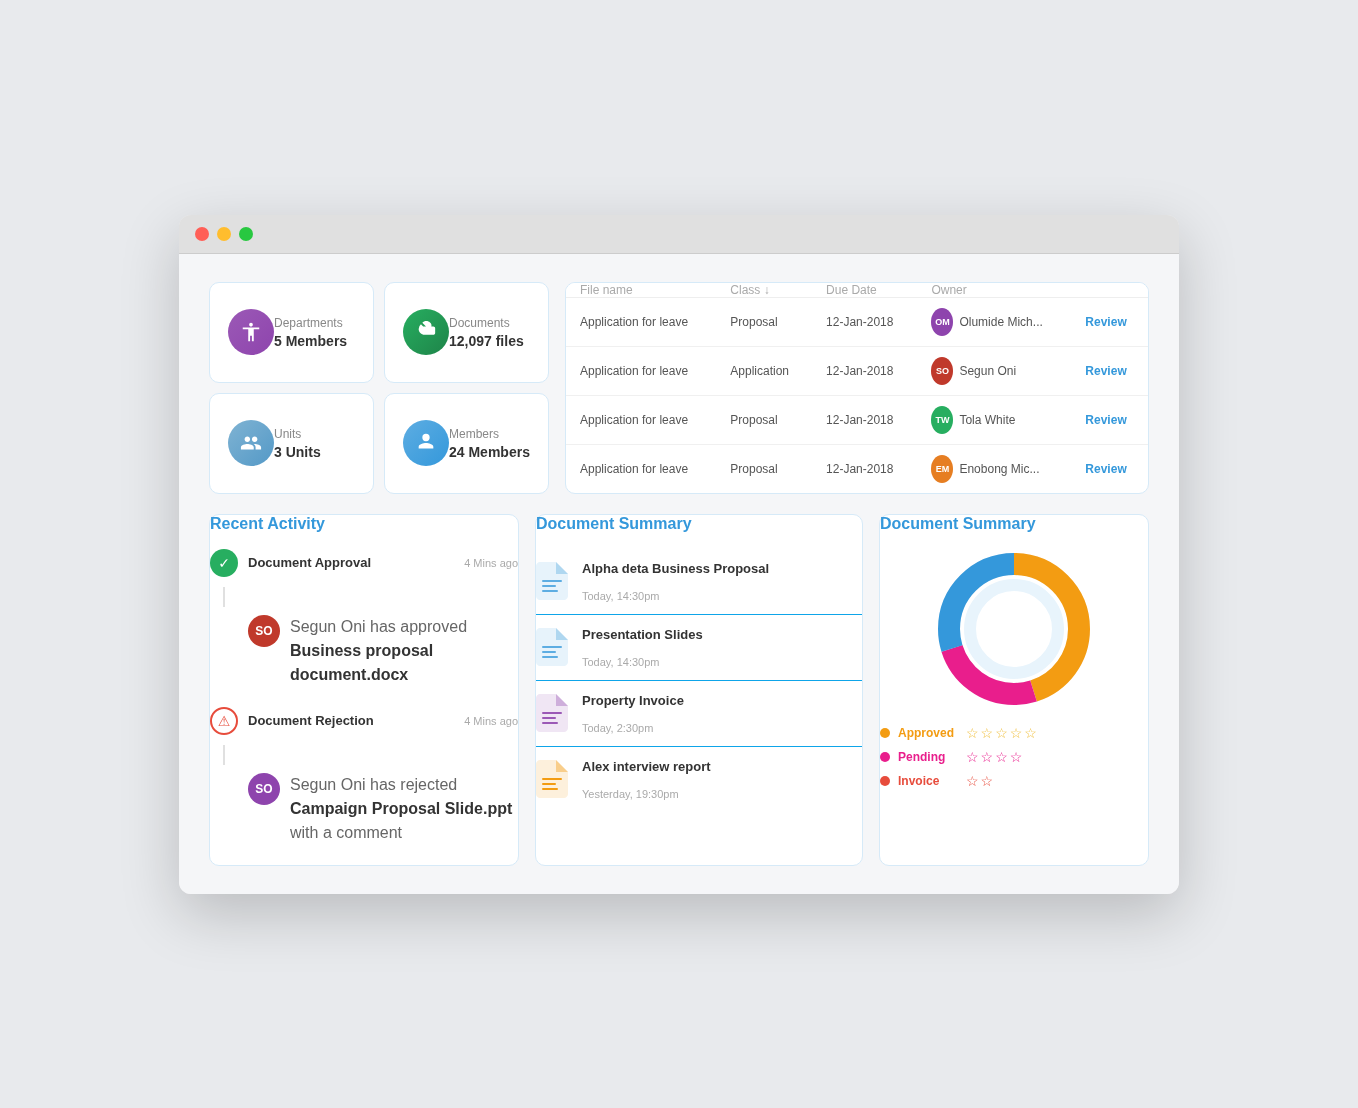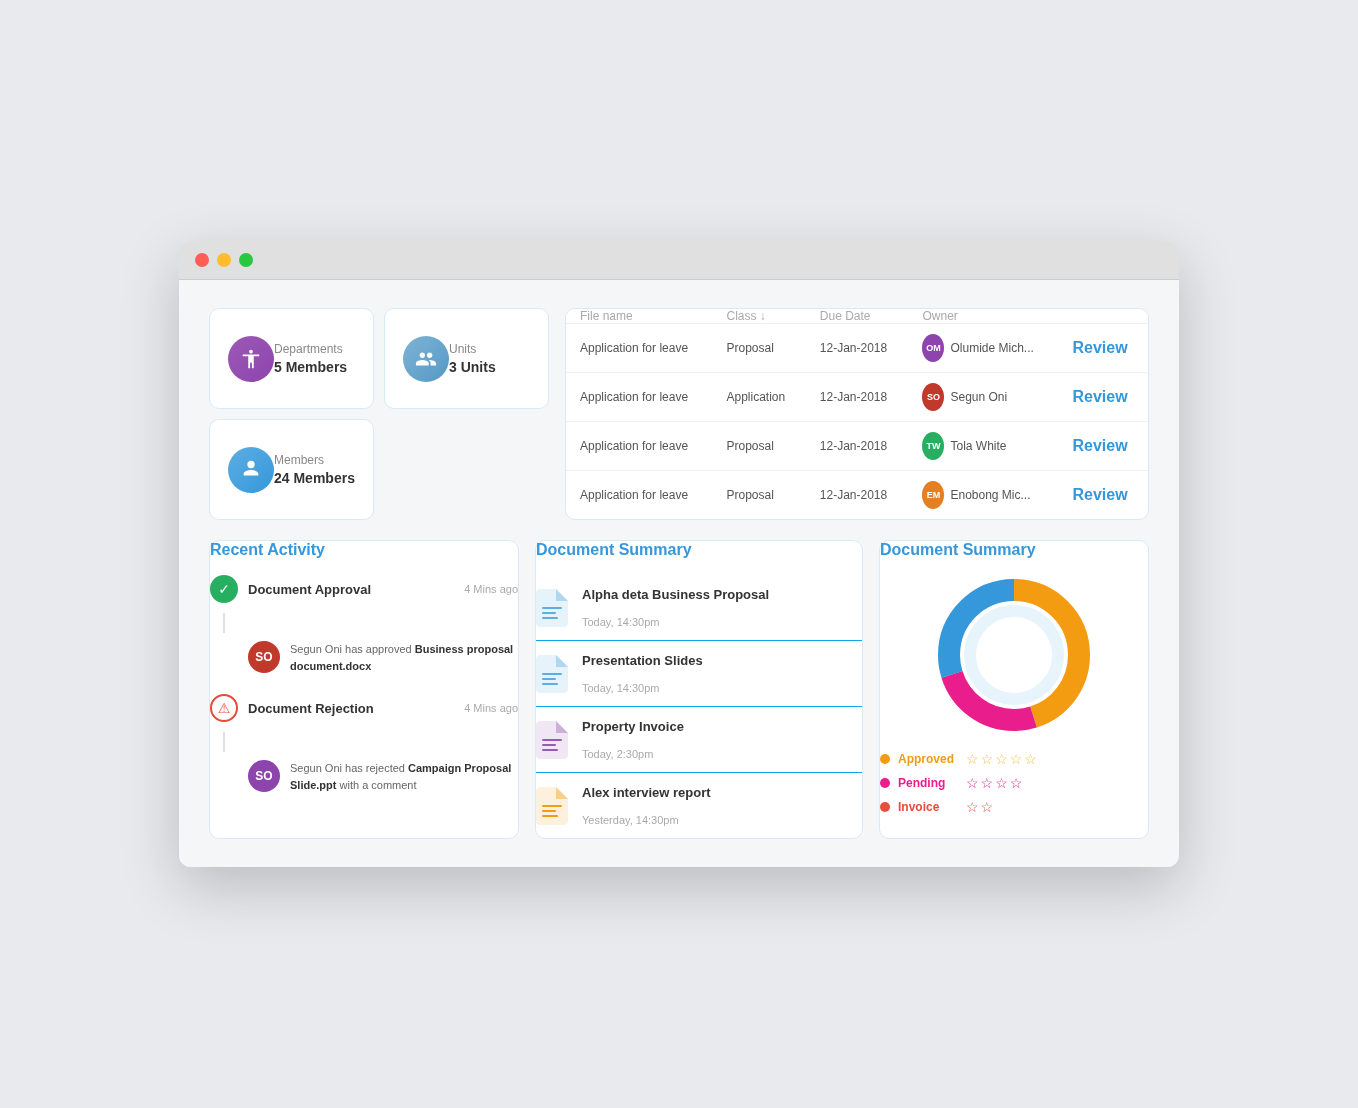--- a/index.html
+++ b/index.html
@@ -130,21 +130,21 @@
     tbody td {
       padding: 10px 14px;
       color: #555;
       vertical-align: middle;
     }
 
     .review-btn {
       color: #3498db;
       font-weight: 600;
       cursor: pointer;
-      font-size: 16px;
+      font-size: 12px;
     }
 
     .owner-cell {
       display: flex;
       align-items: center;
       gap: 6px;
     }
 
     .avatar-sm {
       width: 22px;
@@ -237,21 +237,21 @@
       overflow: hidden;
       display: flex;
       align-items: center;
       justify-content: center;
       font-size: 12px;
       color: white;
       font-weight: bold;
     }
 
     .activity-text {
-      font-size: 11px;
+      font-size: 16px;
       color: #666;
       line-height: 1.5;
     }
 
     .activity-text strong { color: #333; font-weight: 700; }
 
     .divider-line {
       width: 2px;
       background: #e0e0e0;
       margin-left: 13px;
@@ -352,20 +352,31 @@
             <svg width="22" height="22" viewBox="0 0 24 24" fill="white">
               <path d="M12 2C13.1 2 14 2.9 14 4S13.1 6 12 6 10 5.1 10 4 10.9 2 12 2M21 9H15V22H13V16H11V22H9V9H3V7H21V9M10 9H14V14H10V9Z"></path>
             </svg>
           </div>
           <div class="stat-info">
             <div class="stat-label">Departments</div>
             <div class="stat-value">5 Members</div>
           </div>
         </div>
 
+        <div class="stat-card">
+          <div class="stat-icon green">
+            <svg width="22" height="22" viewBox="0 0 24 24" fill="white">
+              <path d="M20 6h-2.18c.07-.44.18-.88.18-1.34C18 2.54 15.46 0 12.34 0c-1.71 0-3.27.74-4.34 1.9L12 6H8.9L6.5 3.61A6.62 6.62 0 0 0 4 8.66C4 12.07 6.93 15 10.34 15H20c1.1 0 2-.9 2-2V8c0-1.1-.9-2-2-2z"></path>
+            </svg>
+          </div>
+          <div class="stat-info">
+            <div class="stat-label">Documents</div>
+            <div class="stat-value">12,097 files</div>
+          </div>
+        </div>
 
         <div class="stat-card">
           <div class="stat-icon blue-light">
             <svg width="22" height="22" viewBox="0 0 24 24" fill="white">
               <path d="M16 11c1.66 0 2.99-1.34 2.99-3S17.66 5 16 5c-1.66 0-3 1.34-3 3s1.34 3 3 3zm-8 0c1.66 0 2.99-1.34 2.99-3S9.66 5 8 5C6.34 5 5 6.34 5 8s1.34 3 3 3zm0 2c-2.33 0-7 1.17-7 3.5V19h14v-2.5c0-2.33-4.67-3.5-7-3.5zm8 0c-.29 0-.62.02-.97.05 1.16.84 1.97 1.97 1.97 3.45V19h6v-2.5c0-2.33-4.67-3.5-7-3.5z"></path>
             </svg>
           </div>
           <div class="stat-info">
             <div class="stat-label">Units</div>
             <div class="stat-value">3 Units</div>
@@ -555,21 +566,21 @@
       <svg viewBox="0 0 32 38" fill="none" xmlns="http://www.w3.org/2000/svg">
         <path d="M20 0H4C1.8 0 0 1.8 0 4v30c0 2.2 1.8 4 4 4h24c2.2 0 4-1.8 4-4V12L20 0z" fill="#f39c12" opacity="0.15"></path>
         <path d="M20 0v12h12L20 0z" fill="#f39c12" opacity="0.4"></path>
         <rect x="6" y="18" width="20" height="2" rx="1" fill="#f39c12"></rect>
         <rect x="6" y="23" width="14" height="2" rx="1" fill="#f39c12"></rect>
         <rect x="6" y="28" width="16" height="2" rx="1" fill="#f39c12"></rect>
       </svg>
     </div>
     <div class="doc-info">
       <div class="doc-name">Alex interview report</div>
-      <div class="doc-time">Yesterday, 14:30pm</div>
+      <div class="doc-time">Yesterday, 19:30pm</div>
     </div>
   </div>
           </div>
       </div>
 
       <div class="panel chart-panel">
         <div class="panel-title">Document Summary</div>
 
         <div class="donut-container">
           <svg width="160" height="160" viewBox="0 0 160 160">

